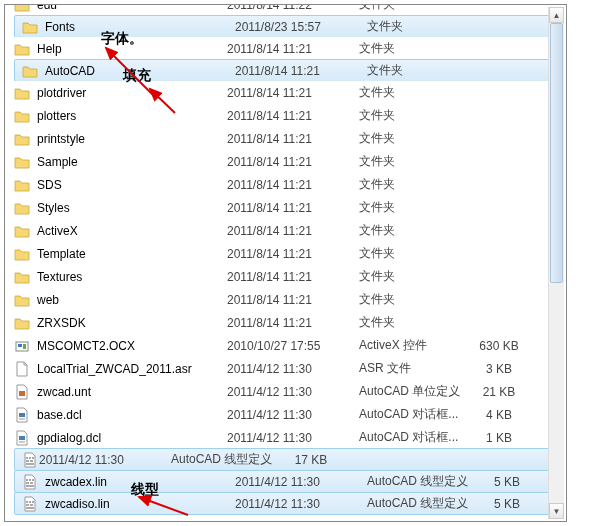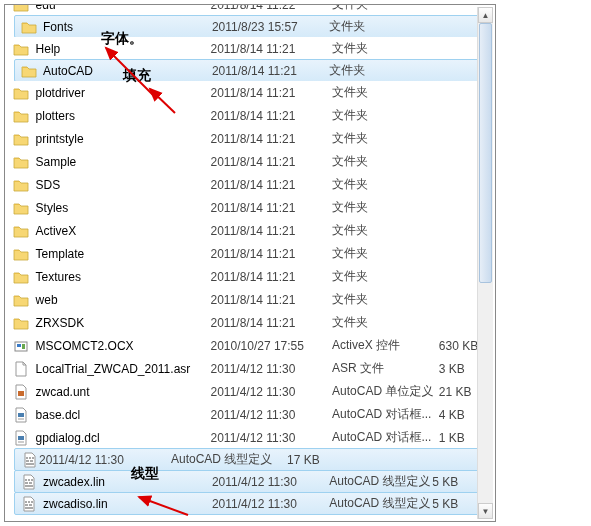--- a/index.html
+++ b/index.html
@@ -1,26 +1,26 @@
 <!DOCTYPE html>
 <html><head>
 <meta charset="utf-8">
 <style>
 * { margin: 0; padding: 0; box-sizing: border-box; }
 body { font-family: "Microsoft YaHei", "Segoe UI", Tahoma, sans-serif; font-size: 12px; background: #fff; padding: 4px; }
-.outer { border: 1px solid #888; padding: 2px; width: 492px; height: 518px; position: relative; overflow: hidden; background: #fff; }
+.outer { border: 1px solid #888; padding: 2px; width: 563px; height: 518px; position: relative; overflow: hidden; background: #fff; }
 .listing { position: relative; }
 .row { display: flex; align-items: center; height: 23px; position: relative; cursor: default; }
 .row:nth-child(odd) { background: #fff; }
 .row.selected { background: linear-gradient(#e8f3fc, #d5eaf9); border: 1px solid #9ed1f0; border-radius: 2px; margin: -1px 7px; }
 .icon-cell { width: 18px; display: flex; align-items: center; justify-content: center; margin-left: 6px; }
 .name-cell { width: 196px; padding-left: 6px; white-space: nowrap; overflow: hidden; position: relative; }
 .date-cell { width: 132px; color: #444; }
 .type-cell { width: 116px; color: #444; white-space: nowrap; overflow: hidden; text-overflow: ellipsis; }
-.size-cell { width: 58px; text-align: left; color: #444; padding-right: 10px; }
+.size-cell { width: 58px; text-align: center; color: #444; padding-right: 10px; }
 .annot { position: absolute; color: #000000; font-weight: bold; font-size: 14px; pointer-events: none; z-index: 5; }
 .arrow-svg { position: absolute; pointer-events: none; z-index: 5; }
 .scrollbar { position: absolute; right: 2px; top: 2px; bottom: 2px; width: 16px; background: #f0f0f0; border-left: 1px solid #ddd; z-index: 3; }
 .scroll-btn { height: 16px; background: linear-gradient(#fdfdfd, #e8e8e8); border: 1px solid #ccc; display: flex; align-items: center; justify-content: center; font-size: 8px; color: #555; }
 .scroll-track { position: absolute; top: 16px; bottom: 16px; left: 0; right: 0; }
 .scroll-thumb { position: absolute; left: 1px; right: 1px; top: 0; height: 260px; background: linear-gradient(to right, #e6eef7, #c9dbee); border: 1px solid #a8c3de; border-radius: 2px; }
 </style>
 </head>
 <body>
 
@@ -315,21 +315,21 @@
   <div class="scrollbar">
     <div class="scroll-btn">▲</div>
     <div class="scroll-track">
       <div class="scroll-thumb"></div>
     </div>
     <div class="scroll-btn" style="position:absolute;bottom:0;left:0;right:0">▼</div>
   </div>
 
   <div class="annot" style="left:96px; top:25px;">字体。</div>
   <div class="annot" style="left:118px; top:62px;">填充</div>
-  <div class="annot" style="left:126px; top:460px;">线型</div>
+  <div class="annot" style="left:126px; top:476px;">线型</div>
 
   <svg class="arrow-svg" style="left:95px; top:37px;" width="70" height="70">
     <defs>
         <marker id="ah1" markerWidth="8" markerHeight="8" refX="6" refY="3" orient="auto">
           <path d="M0,0 L7,3 L0,6 Z" fill="#d00"></path>
         </marker>
       </defs>
     <line x1="55" y1="55" x2="6" y2="6" stroke="#d00" stroke-width="2" marker-end="url(#ah1)"></line>
   </svg>
   <svg class="arrow-svg" style="left:115px; top:78px;" width="70" height="40">

